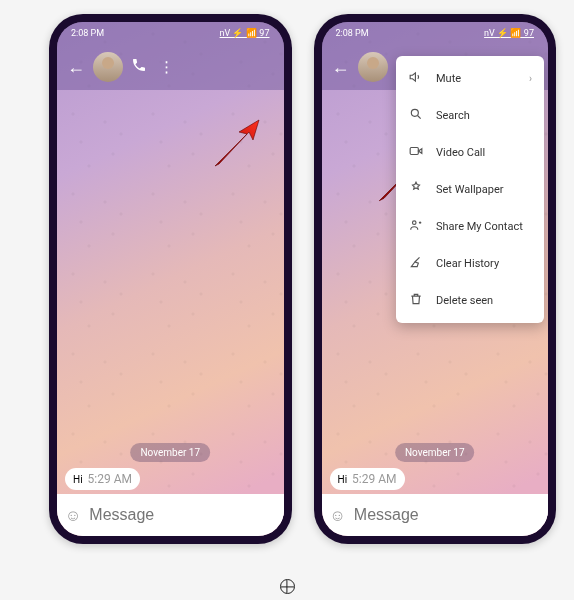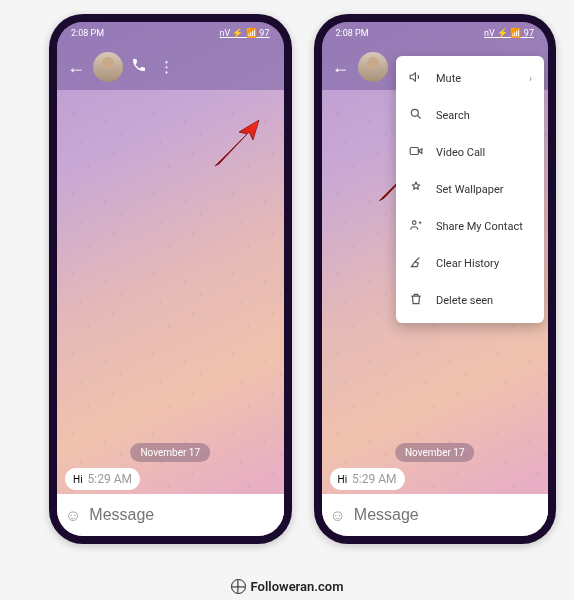--- a/index.html
+++ b/index.html
@@ -361,14 +361,13 @@
           <path d="M8 52 L40 20 L32 18 L52 6 L46 26 L42 18 L12 50 Z" fill="url(#g2)" stroke="#600" stroke-width="0.6"></path>
         </svg>
       </div>
     </div>
   </div>
 
 </div>
 
 <div class="footer">
   <span class="globe"></span>
-  <span>Followeran.com</span>
 </div>
 
 </body></html>

